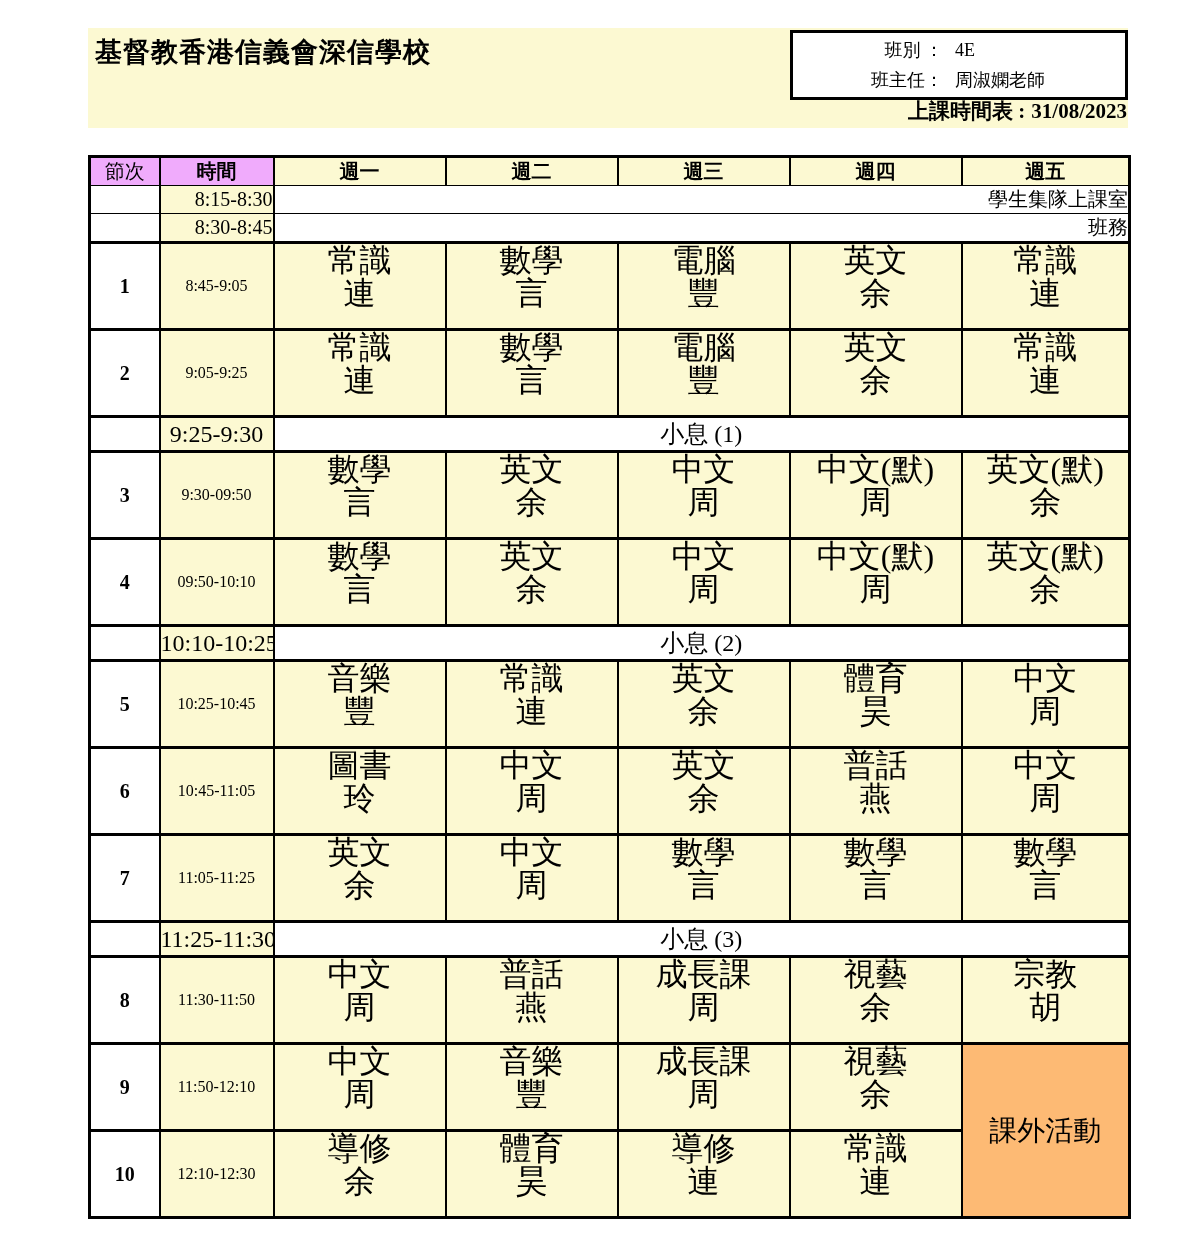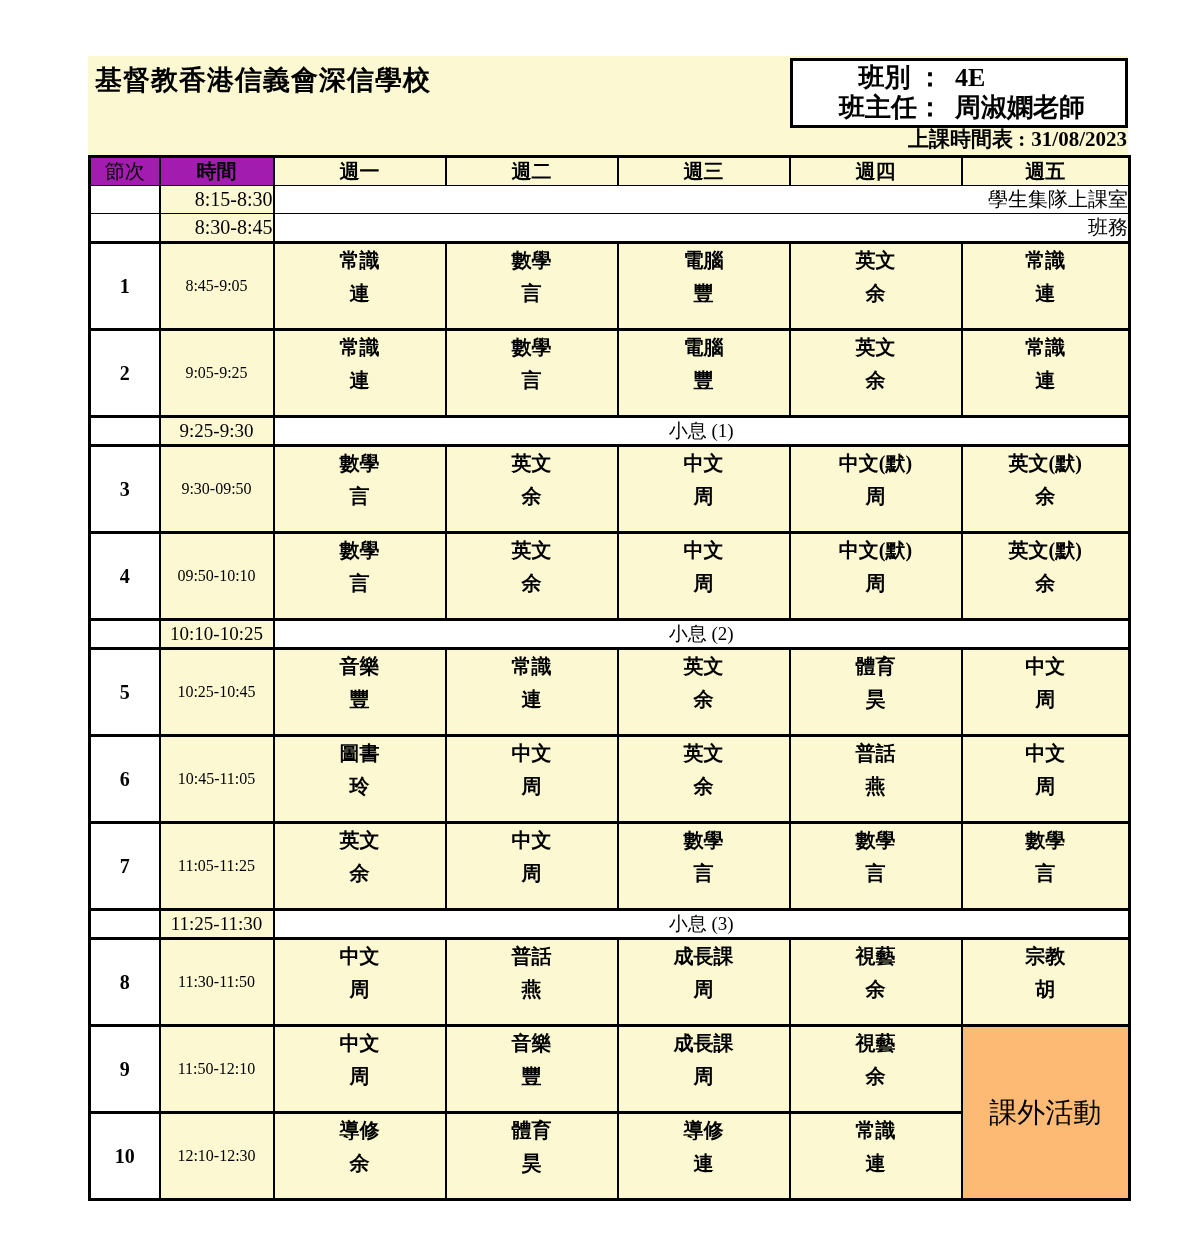--- a/index.html
+++ b/index.html
@@ -12,33 +12,32 @@
     background:#fff;color:var(--ink);
     font-family:"Liberation Serif","DejaVu Serif",serif;
     position:relative;overflow:hidden;
   }
   .page{position:absolute;inset:0;}
 
   
   .header-band{
     position:absolute;left:88px;top:28px;width:1040px;height:100px;
     background:var(--yellow);
-    margin-top:28px;
   }
   .title-block{padding:6px 0 0 7px;}
   .school-name{font-size:27px;font-weight:bold;line-height:37px;letter-spacing:1px;}
   .doc-title{font-size:26px;font-weight:bold;line-height:36px;}
   .class-box{
     position:absolute;top:2px;right:0;width:332px;height:64px;
     background:#fff;border:3px solid #000;
     display:flex;flex-direction:column;justify-content:center;
   }
   .class-box .cb-row{
     display:grid;grid-template-columns:150px 1fr;
-    font-weight:bold;font-size:26px;line-height:30px;
+    font-weight:normal;font-size:18px;line-height:30px;
   }
   .class-box .cb-lbl{text-align:right;}
   .class-box .cb-val{text-align:left;padding-left:12px;}
   .updated{
     position:absolute;right:1px;bottom:3px;
     font-weight:bold;font-size:21px;white-space:nowrap;
   }
   .updated .u-val{padding-left:6px;}
 
   
@@ -46,36 +45,36 @@
     position:absolute;left:88px;top:155px;width:1040px;
     border-collapse:collapse;table-layout:fixed;
     border:3px solid #000;
     background:#fff;
   }
   .timetable th,.timetable td{
     border:2px solid #000;
     padding:0;text-align:center;overflow:hidden;
   }
   
-  .row-head th{height:22px;font-size:20px;font-weight:bold;background:#a21caf;border-bottom-width:1px;}
+  .row-head th{height:22px;font-size:20px;font-weight:bold;background:#f0abfc;border-bottom-width:1px;}
   .row-head th.th-plain{font-weight:normal;}
   .row-head th.th-day{background:var(--yellow);}
   
   .row-assembly td{height:21px;font-size:20px;border-top-width:1px;border-bottom-width:1px;text-align:right;}
   
-  .row-break td{height:22px;font-size:19px;border-top-width:3px;border-bottom-width:3px;}
+  .row-break td{height:22px;font-size:24px;border-top-width:3px;border-bottom-width:3px;}
   
   .row-period td{border-top-width:3px;border-bottom-width:3px;}
   .row-period .c-num,.row-period .c-time{height:84px;}
 
   .c-num{background:#fff;font-weight:bold;font-size:20px;vertical-align:middle;}
   .c-time{background:var(--yellow);font-size:16px;vertical-align:middle;white-space:nowrap;}
   .c-subj{
     background:var(--yellow);vertical-align:top;
-    font-size:20px;line-height:33px;padding-top:6px;font-weight:bold;
+    font-size:32px;line-height:33px;padding-top:6px;
   }
   .c-merged{background:#fff;vertical-align:middle;}
   .c-activity{background:#fdba74;vertical-align:middle;font-size:28px;}
 </style>
 </head>
 <body>
 
 <div class="page">
 
   <div class="header-band">

